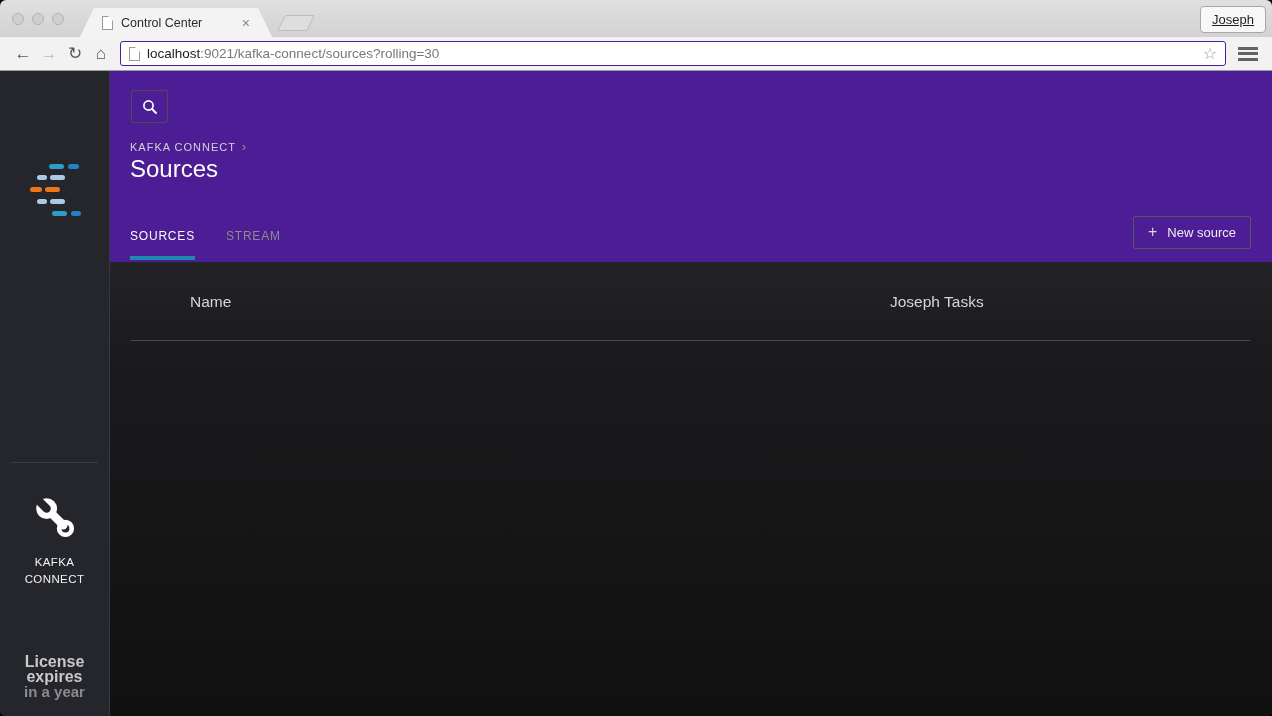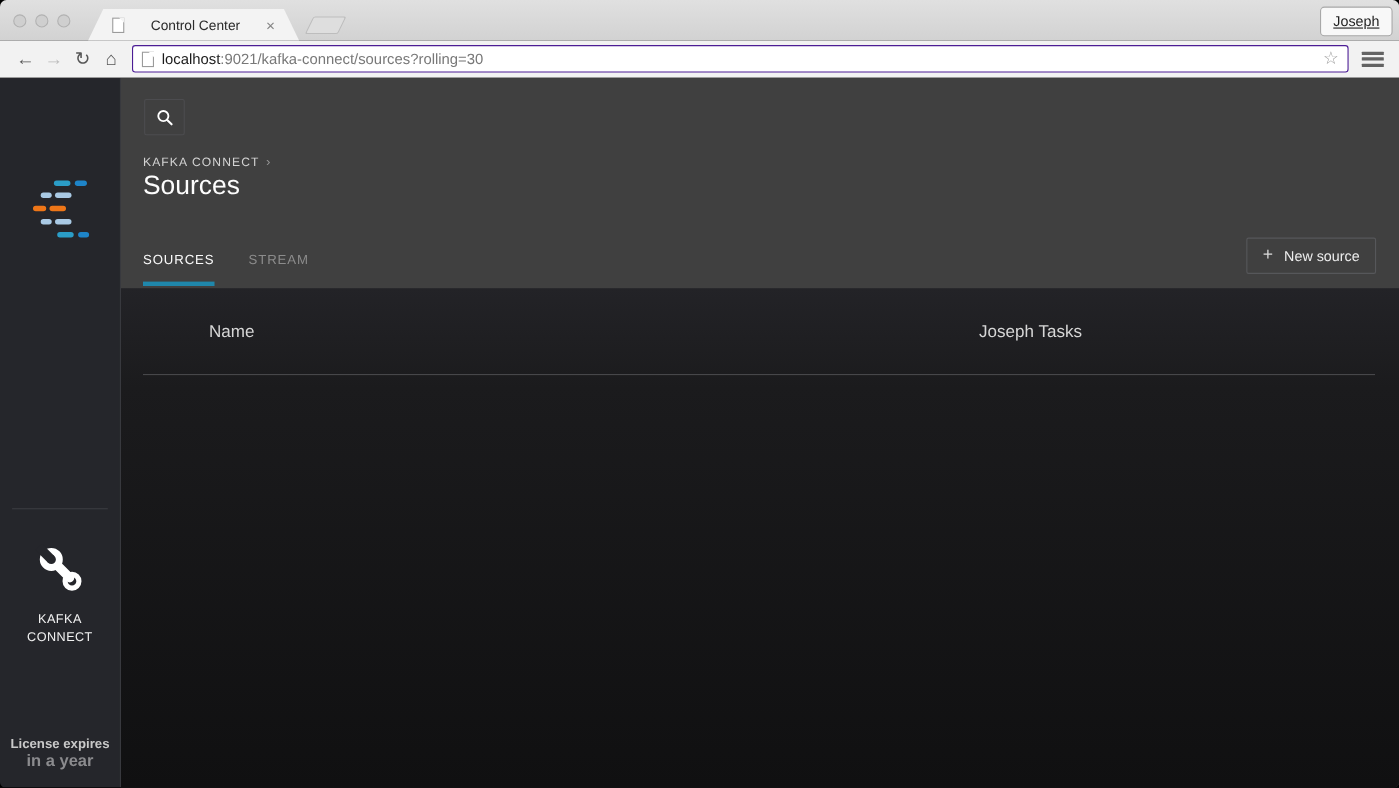--- a/index.html
+++ b/index.html
@@ -6,21 +6,21 @@
   html,body { width:1272px; height:716px; background:#000; font-family:"Liberation Sans", sans-serif; overflow:hidden; }
   .browser-window { width:1272px; height:716px; position:relative; border-radius:6px 6px 5px 5px; overflow:hidden; background:#0f0f10; }
 
   
   .tabstrip { position:relative; height:37px; background:linear-gradient(#e0e0e0,#d2d2d2); }
   .traffic { position:absolute; top:13px; left:12px; display:flex; gap:8px; }
   .traffic .dot { width:12px; height:12px; border-radius:50%; background:#cfcfcf; border:1px solid #b2b2b2; }
   .chrome-tab { position:absolute; left:80px; top:8px; width:192px; height:29px; background:#f3f3f3;
     clip-path:polygon(14px 0, calc(100% - 14px) 0, 100% 100%, 0 100%);
     display:flex; align-items:center; padding:0 22px; }
-  .tab-title { font-size:12.5px; color:#2b2b2b; margin-left:24px; white-space:nowrap; }
+  .tab-title { font-size:12.5px; color:#2b2b2b; margin-left:8px; white-space:nowrap; }
   .tab-close { margin-left:auto; color:#868686; font-size:14px; line-height:1; cursor:default; }
   .page-icon { width:11px; height:14px; background:#fff; border:1px solid #9b9b9b; position:relative; flex:none; }
   .page-icon::after { content:""; position:absolute; top:-1px; right:-1px; width:0; height:0;
     border-style:solid; border-width:0 5px 5px 0; }
   .page-icon.on-tab::after  { border-color:transparent #f3f3f3 transparent transparent; }
   .page-icon.on-url::after  { border-color:transparent #ffffff transparent transparent; }
   .newtab-stub { position:absolute; left:281px; top:15px; width:30px; height:16px; background:#dedede;
     border:1px solid #bdbdbd; border-radius:2px; transform:skewX(-26deg); }
   .profile-btn { position:absolute; right:6px; top:6px; padding:5px 11px; background:#f8f8f8;
     border:1px solid #a8a8a8; border-radius:4px; font-size:13px; color:#1f1f1f;text-decoration:underline; }
@@ -33,35 +33,35 @@
   .url-text { font-size:13.5px; margin-left:7px; white-space:nowrap; }
   .url-host { color:#1c1c1c; }
   .url-rest { color:#787878; }
   .star-glyph { margin-left:auto; color:#9a9a9a; font-size:16px; line-height:1; }
   .menu-btn { width:20px; margin:0 4px; }
   .menu-btn .bar { height:3px; background:#636363; margin:2.5px 0; border-radius:0.5px; }
 
   
   .main { display:flex; height:645px; }
   .sidebar { width:110px; flex:none; background:#25262b; border-right:1px solid #38393e; position:relative; }
-  .content { flex:1; position:relative; background:#404040; }
+  .content { flex:1; position:relative; background:#4c1d95; }
 
   
   .logo { position:absolute; top:90px; left:27px; width:56px; height:58px; }
   .dash { position:absolute; height:5px; border-radius:2.5px; }
   .c-lb { background:#a9c9e4; } .c-cy { background:#2b9dc7; } .c-bl { background:#1e84c8; } .c-or { background:#ee7618; }
 
   
   .side-item { position:absolute; left:0; width:100%; text-align:center; cursor:pointer; }
   .side-item .label { font-size:11.5px; letter-spacing:0.4px; line-height:17px; margin-top:9px; }
   .side-item.inactive .label { color:#8e8e92; }
   .side-item.active .label { color:#f2f2f2; }
   .side-divider { position:absolute; top:391px; left:11px; right:11px; border-top:1px solid #3b3c41; }
   .license { position:absolute; bottom:17px; width:100%; text-align:center; line-height:15px; }
-  .license .l1 { font-size:12px; font-weight:bold; color:#c9c9c9; }
+  .license .l1 { font-size:16px; font-weight:bold; color:#c9c9c9; }
   .license .l2 { font-size:15px; color:#8b8b8e;font-weight:bold; }
 
   
   .search-btn { position:absolute; left:21px; top:19px; width:37px; height:33px; border:1px solid #4c4c4f;
     border-radius:2px; display:flex; align-items:center; justify-content:center; background:transparent; }
   .breadcrumb { position:absolute; left:20px; top:69px; font-size:11px; letter-spacing:1px; color:#d3d3d3; }
   .breadcrumb .chev { color:#969696; margin-left:6px; font-size:12px; letter-spacing:0; }
   .page-title { position:absolute; left:20px; top:84px; font-size:24px; font-weight:400; color:#fdfdfd; }
 
   .tabs { position:absolute; left:20px; top:158px; display:flex; gap:31px; }

